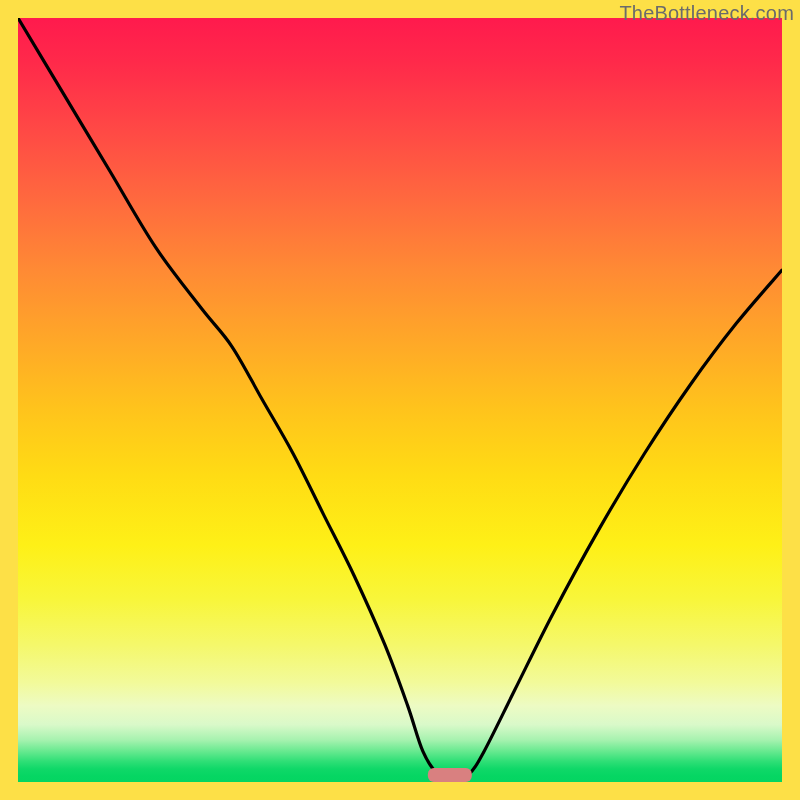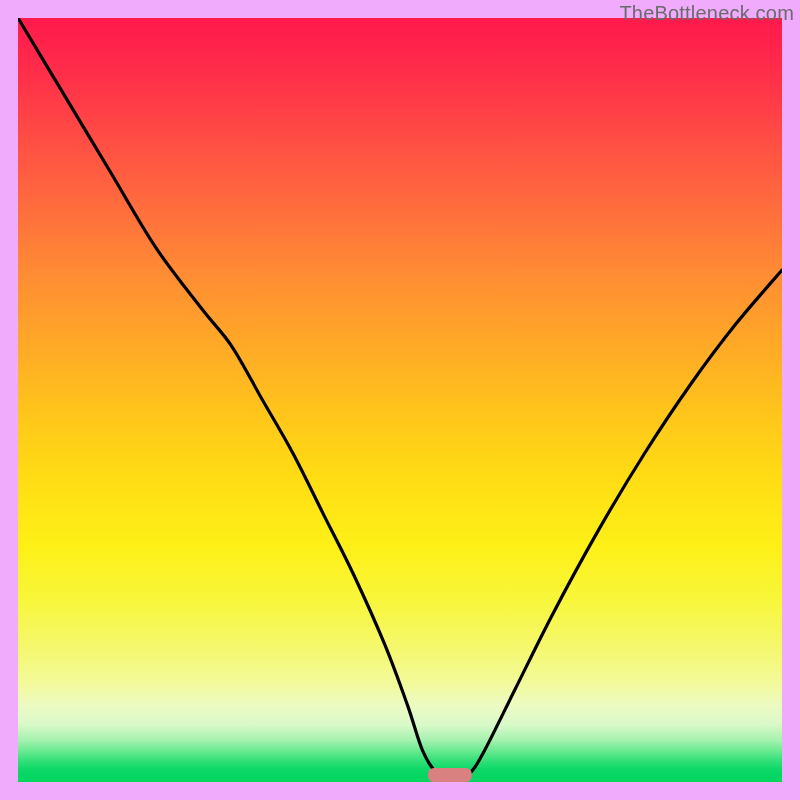--- a/index.html
+++ b/index.html
@@ -8,21 +8,21 @@
     width: 800px;
     height: 800px;
     background: #000;
     overflow: hidden;
     font-family: Arial, Helvetica, sans-serif;
   }
   .stage {
     position: relative;
     width: 800px;
     height: 800px;
-    background: #f0abfc;
+    background: #fde047;
     text-align: right;
   }
   .plot {
     position: absolute;
     left: 18px;
     top: 18px;
     width: 764px;
     height: 764px;
     overflow: hidden;
   }

